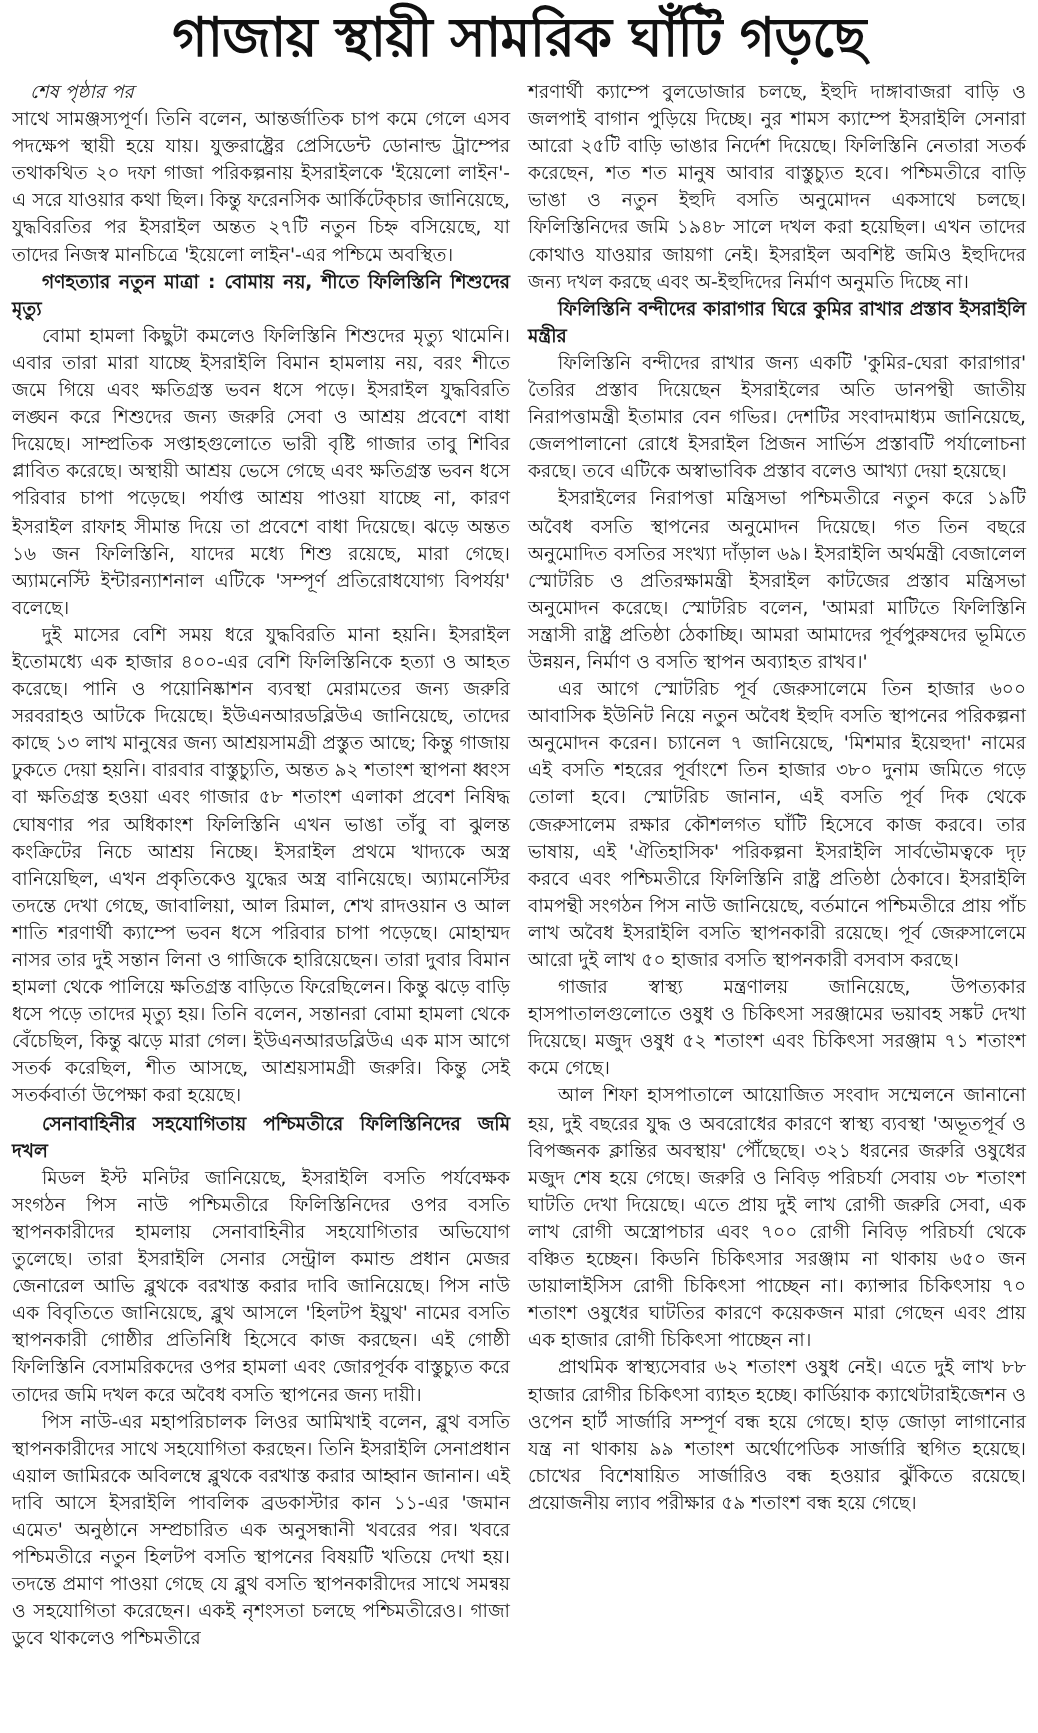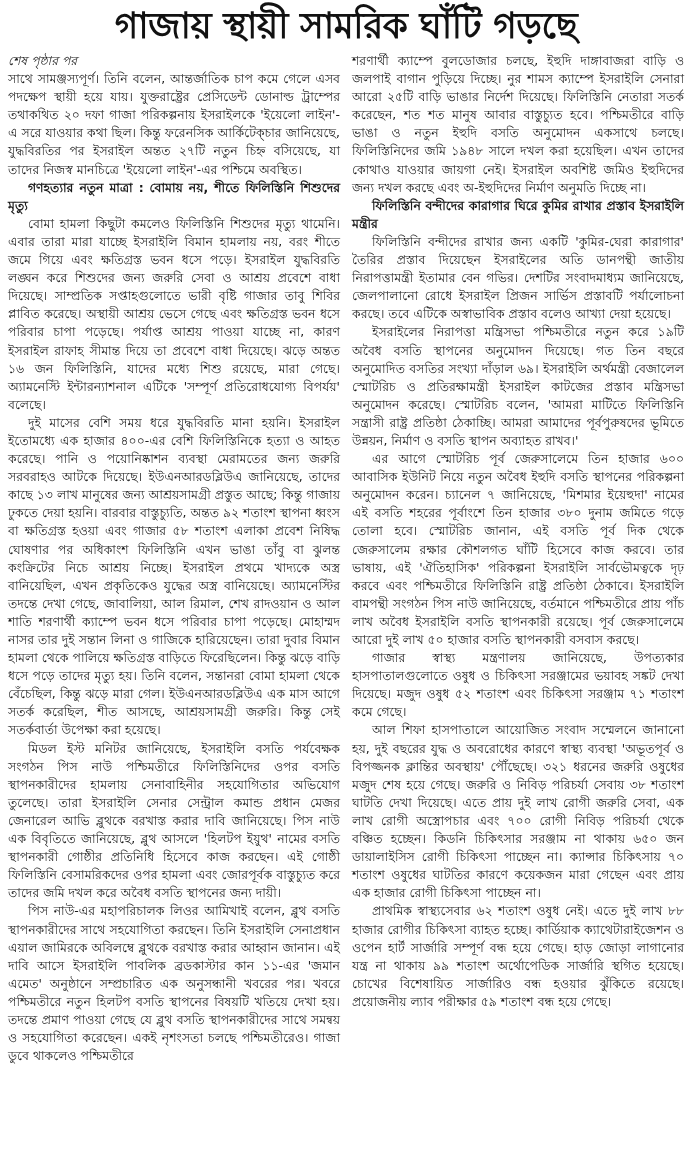--- a/index.html
+++ b/index.html
@@ -10,35 +10,36 @@
   }
   .page { position: relative; width: 692px; height: 1155px; box-sizing: border-box; padding: 0 8px; }
   .headline {
     text-align: center; font-size: 36px; font-weight: bold; line-height: 48px;
     height: 50px; margin: 2px 0 0 0; letter-spacing: -0.5px; color: #111;
   }
   .columns { display: flex; gap: 12px; }
   .col { width: 334px; font-size: 12.4px; line-height: 18.1px; text-align: justify; }
   .col p { margin: 0; text-indent: 20px; }
   .col p.noindent { text-indent: 0; }
-  .kicker { font-style: italic; font-size: 12.4px; line-height: 18.1px; }
+  .kicker { font-style: italic; font-size: 12.4px; line-height: 18.1px; margin-left: 12px; }
   .subhead { font-weight: bold; margin: 0; text-indent: 20px; }
 </style>
 </head>
 <body>
 
 <div class="page">
   <h1 class="headline">গাজায় স্থায়ী সামরিক ঘাঁটি গড়ছে</h1>
   <div class="columns">
     <div class="col">
       <div class="kicker">শেষ পৃষ্ঠার পর</div>
       <p class="noindent">সাথে সামঞ্জস্যপূর্ণ। তিনি বলেন, আন্তর্জাতিক চাপ কমে গেলে এসব পদক্ষেপ স্থায়ী হয়ে যায়। যুক্তরাষ্ট্রের প্রেসিডেন্ট ডোনাল্ড ট্রাম্পের তথাকথিত ২০ দফা গাজা পরিকল্পনায় ইসরাইলকে 'ইয়েলো লাইন'-এ সরে যাওয়ার কথা ছিল। কিন্তু ফরেনসিক আর্কিটেক্চার জানিয়েছে, যুদ্ধবিরতির পর ইসরাইল অন্তত ২৭টি নতুন চিহ্ন বসিয়েছে, যা তাদের নিজস্ব মানচিত্রে 'ইয়েলো লাইন'-এর পশ্চিমে অবস্থিত।</p>
       <p class="subhead">গণহত্যার নতুন মাত্রা : বোমায় নয়, শীতে ফিলিস্তিনি শিশুদের মৃত্যু</p>
       <p>বোমা হামলা কিছুটা কমলেও ফিলিস্তিনি শিশুদের মৃত্যু থামেনি। এবার তারা মারা যাচ্ছে ইসরাইলি বিমান হামলায় নয়, বরং শীতে জমে গিয়ে এবং ক্ষতিগ্রস্ত ভবন ধসে পড়ে। ইসরাইল যুদ্ধবিরতি লঙ্ঘন করে শিশুদের জন্য জরুরি সেবা ও আশ্রয় প্রবেশে বাধা দিয়েছে। সাম্প্রতিক সপ্তাহগুলোতে ভারী বৃষ্টি গাজার তাবু শিবির প্লাবিত করেছে। অস্থায়ী আশ্রয় ভেসে গেছে এবং ক্ষতিগ্রস্ত ভবন ধসে পরিবার চাপা পড়েছে। পর্যাপ্ত আশ্রয় পাওয়া যাচ্ছে না, কারণ ইসরাইল রাফাহ সীমান্ত দিয়ে তা প্রবেশে বাধা দিয়েছে। ঝড়ে অন্তত ১৬ জন ফিলিস্তিনি, যাদের মধ্যে শিশু রয়েছে, মারা গেছে। অ্যামনেস্টি ইন্টারন্যাশনাল এটিকে 'সম্পূর্ণ প্রতিরোধযোগ্য বিপর্যয়' বলেছে।</p>
       <p>দুই মাসের বেশি সময় ধরে যুদ্ধবিরতি মানা হয়নি। ইসরাইল ইতোমধ্যে এক হাজার ৪০০-এর বেশি ফিলিস্তিনিকে হত্যা ও আহত করেছে। পানি ও পয়োনিষ্কাশন ব্যবস্থা মেরামতের জন্য জরুরি সরবরাহও আটকে দিয়েছে। ইউএনআরডব্লিউএ জানিয়েছে, তাদের কাছে ১৩ লাখ মানুষের জন্য আশ্রয়সামগ্রী প্রস্তুত আছে; কিন্তু গাজায় ঢুকতে দেয়া হয়নি। বারবার বাস্তুচ্যুতি, অন্তত ৯২ শতাংশ স্থাপনা ধ্বংস বা ক্ষতিগ্রস্ত হওয়া এবং গাজার ৫৮ শতাংশ এলাকা প্রবেশ নিষিদ্ধ ঘোষণার পর অধিকাংশ ফিলিস্তিনি এখন ভাঙা তাঁবু বা ঝুলন্ত কংক্রিটের নিচে আশ্রয় নিচ্ছে। ইসরাইল প্রথমে খাদ্যকে অস্ত্র বানিয়েছিল, এখন প্রকৃতিকেও যুদ্ধের অস্ত্র বানিয়েছে। অ্যামনেস্টির তদন্তে দেখা গেছে, জাবালিয়া, আল রিমাল, শেখ রাদওয়ান ও আল শাতি শরণার্থী ক্যাম্পে ভবন ধসে পরিবার চাপা পড়েছে। মোহাম্মদ নাসর তার দুই সন্তান লিনা ও গাজিকে হারিয়েছেন। তারা দুবার বিমান হামলা থেকে পালিয়ে ক্ষতিগ্রস্ত বাড়িতে ফিরেছিলেন। কিন্তু ঝড়ে বাড়ি ধসে পড়ে তাদের মৃত্যু হয়। তিনি বলেন, সন্তানরা বোমা হামলা থেকে বেঁচেছিল, কিন্তু ঝড়ে মারা গেল। ইউএনআরডব্লিউএ এক মাস আগে সতর্ক করেছিল, শীত আসছে, আশ্রয়সামগ্রী জরুরি। কিন্তু সেই সতর্কবার্তা উপেক্ষা করা হয়েছে।</p>
+      <p class="subhead">সেনাবাহিনীর সহযোগিতায় পশ্চিমতীরে ফিলিস্তিনিদের জমি দখল</p>
       <p>মিডল ইস্ট মনিটর জানিয়েছে, ইসরাইলি বসতি পর্যবেক্ষক সংগঠন পিস নাউ পশ্চিমতীরে ফিলিস্তিনিদের ওপর বসতি স্থাপনকারীদের হামলায় সেনাবাহিনীর সহযোগিতার অভিযোগ তুলেছে। তারা ইসরাইলি সেনার সেন্ট্রাল কমান্ড প্রধান মেজর জেনারেল আভি ব্লুথকে বরখাস্ত করার দাবি জানিয়েছে। পিস নাউ এক বিবৃতিতে জানিয়েছে, ব্লুথ আসলে 'হিলটপ ইয়ুথ' নামের বসতি স্থাপনকারী গোষ্ঠীর প্রতিনিধি হিসেবে কাজ করছেন। এই গোষ্ঠী ফিলিস্তিনি বেসামরিকদের ওপর হামলা এবং জোরপূর্বক বাস্তুচ্যুত করে তাদের জমি দখল করে অবৈধ বসতি স্থাপনের জন্য দায়ী।</p>
       <p>পিস নাউ-এর মহাপরিচালক লিওর আমিখাই বলেন, ব্লুথ বসতি স্থাপনকারীদের সাথে সহযোগিতা করছেন। তিনি ইসরাইলি সেনাপ্রধান এয়াল জামিরকে অবিলম্বে ব্লুথকে বরখাস্ত করার আহ্বান জানান। এই দাবি আসে ইসরাইলি পাবলিক ব্রডকাস্টার কান ১১-এর 'জমান এমেত' অনুষ্ঠানে সম্প্রচারিত এক অনুসন্ধানী খবরের পর। খবরে পশ্চিমতীরে নতুন হিলটপ বসতি স্থাপনের বিষয়টি খতিয়ে দেখা হয়। তদন্তে প্রমাণ পাওয়া গেছে যে ব্লুথ বসতি স্থাপনকারীদের সাথে সমন্বয় ও সহযোগিতা করেছেন। একই নৃশংসতা চলছে পশ্চিমতীরেও। গাজা ডুবে থাকলেও পশ্চিমতীরে</p>
     </div>
     <div class="col">
       <p class="noindent">শরণার্থী ক্যাম্পে বুলডোজার চলছে, ইহুদি দাঙ্গাবাজরা বাড়ি ও জলপাই বাগান পুড়িয়ে দিচ্ছে। নুর শামস ক্যাম্পে ইসরাইলি সেনারা আরো ২৫টি বাড়ি ভাঙার নির্দেশ দিয়েছে। ফিলিস্তিনি নেতারা সতর্ক করেছেন, শত শত মানুষ আবার বাস্তুচ্যুত হবে। পশ্চিমতীরে বাড়ি ভাঙা ও নতুন ইহুদি বসতি অনুমোদন একসাথে চলছে। ফিলিস্তিনিদের জমি ১৯৪৮ সালে দখল করা হয়েছিল। এখন তাদের কোথাও যাওয়ার জায়গা নেই। ইসরাইল অবশিষ্ট জমিও ইহুদিদের জন্য দখল করছে এবং অ-ইহুদিদের নির্মাণ অনুমতি দিচ্ছে না।</p>
       <p class="subhead">ফিলিস্তিনি বন্দীদের কারাগার ঘিরে কুমির রাখার প্রস্তাব ইসরাইলি মন্ত্রীর</p>
       <p>ফিলিস্তিনি বন্দীদের রাখার জন্য একটি 'কুমির-ঘেরা কারাগার' তৈরির প্রস্তাব দিয়েছেন ইসরাইলের অতি ডানপন্থী জাতীয় নিরাপত্তামন্ত্রী ইতামার বেন গভির। দেশটির সংবাদমাধ্যম জানিয়েছে, জেলপালানো রোধে ইসরাইল প্রিজন সার্ভিস প্রস্তাবটি পর্যালোচনা করছে। তবে এটিকে অস্বাভাবিক প্রস্তাব বলেও আখ্যা দেয়া হয়েছে।</p>
       <p>ইসরাইলের নিরাপত্তা মন্ত্রিসভা পশ্চিমতীরে নতুন করে ১৯টি অবৈধ বসতি স্থাপনের অনুমোদন দিয়েছে। গত তিন বছরে অনুমোদিত বসতির সংখ্যা দাঁড়াল ৬৯। ইসরাইলি অর্থমন্ত্রী বেজালেল স্মোটরিচ ও প্রতিরক্ষামন্ত্রী ইসরাইল কাটজের প্রস্তাব মন্ত্রিসভা অনুমোদন করেছে। স্মোটরিচ বলেন, 'আমরা মাটিতে ফিলিস্তিনি সন্ত্রাসী রাষ্ট্র প্রতিষ্ঠা ঠেকাচ্ছি। আমরা আমাদের পূর্বপুরুষদের ভূমিতে উন্নয়ন, নির্মাণ ও বসতি স্থাপন অব্যাহত রাখব।'</p>
       <p>এর আগে স্মোটরিচ পূর্ব জেরুসালেমে তিন হাজার ৬০০ আবাসিক ইউনিট নিয়ে নতুন অবৈধ ইহুদি বসতি স্থাপনের পরিকল্পনা অনুমোদন করেন। চ্যানেল ৭ জানিয়েছে, 'মিশমার ইয়েহুদা' নামের এই বসতি শহরের পূর্বাংশে তিন হাজার ৩৮০ দুনাম জমিতে গড়ে তোলা হবে। স্মোটরিচ জানান, এই বসতি পূর্ব দিক থেকে জেরুসালেম রক্ষার কৌশলগত ঘাঁটি হিসেবে কাজ করবে। তার ভাষায়, এই 'ঐতিহাসিক' পরিকল্পনা ইসরাইলি সার্বভৌমত্বকে দৃঢ় করবে এবং পশ্চিমতীরে ফিলিস্তিনি রাষ্ট্র প্রতিষ্ঠা ঠেকাবে। ইসরাইলি বামপন্থী সংগঠন পিস নাউ জানিয়েছে, বর্তমানে পশ্চিমতীরে প্রায় পাঁচ লাখ অবৈধ ইসরাইলি বসতি স্থাপনকারী রয়েছে। পূর্ব জেরুসালেমে আরো দুই লাখ ৫০ হাজার বসতি স্থাপনকারী বসবাস করছে।</p>
       <p>গাজার স্বাস্থ্য মন্ত্রণালয় জানিয়েছে, উপত্যকার হাসপাতালগুলোতে ওষুধ ও চিকিৎসা সরঞ্জামের ভয়াবহ সঙ্কট দেখা দিয়েছে। মজুদ ওষুধ ৫২ শতাংশ এবং চিকিৎসা সরঞ্জাম ৭১ শতাংশ কমে গেছে।</p>

